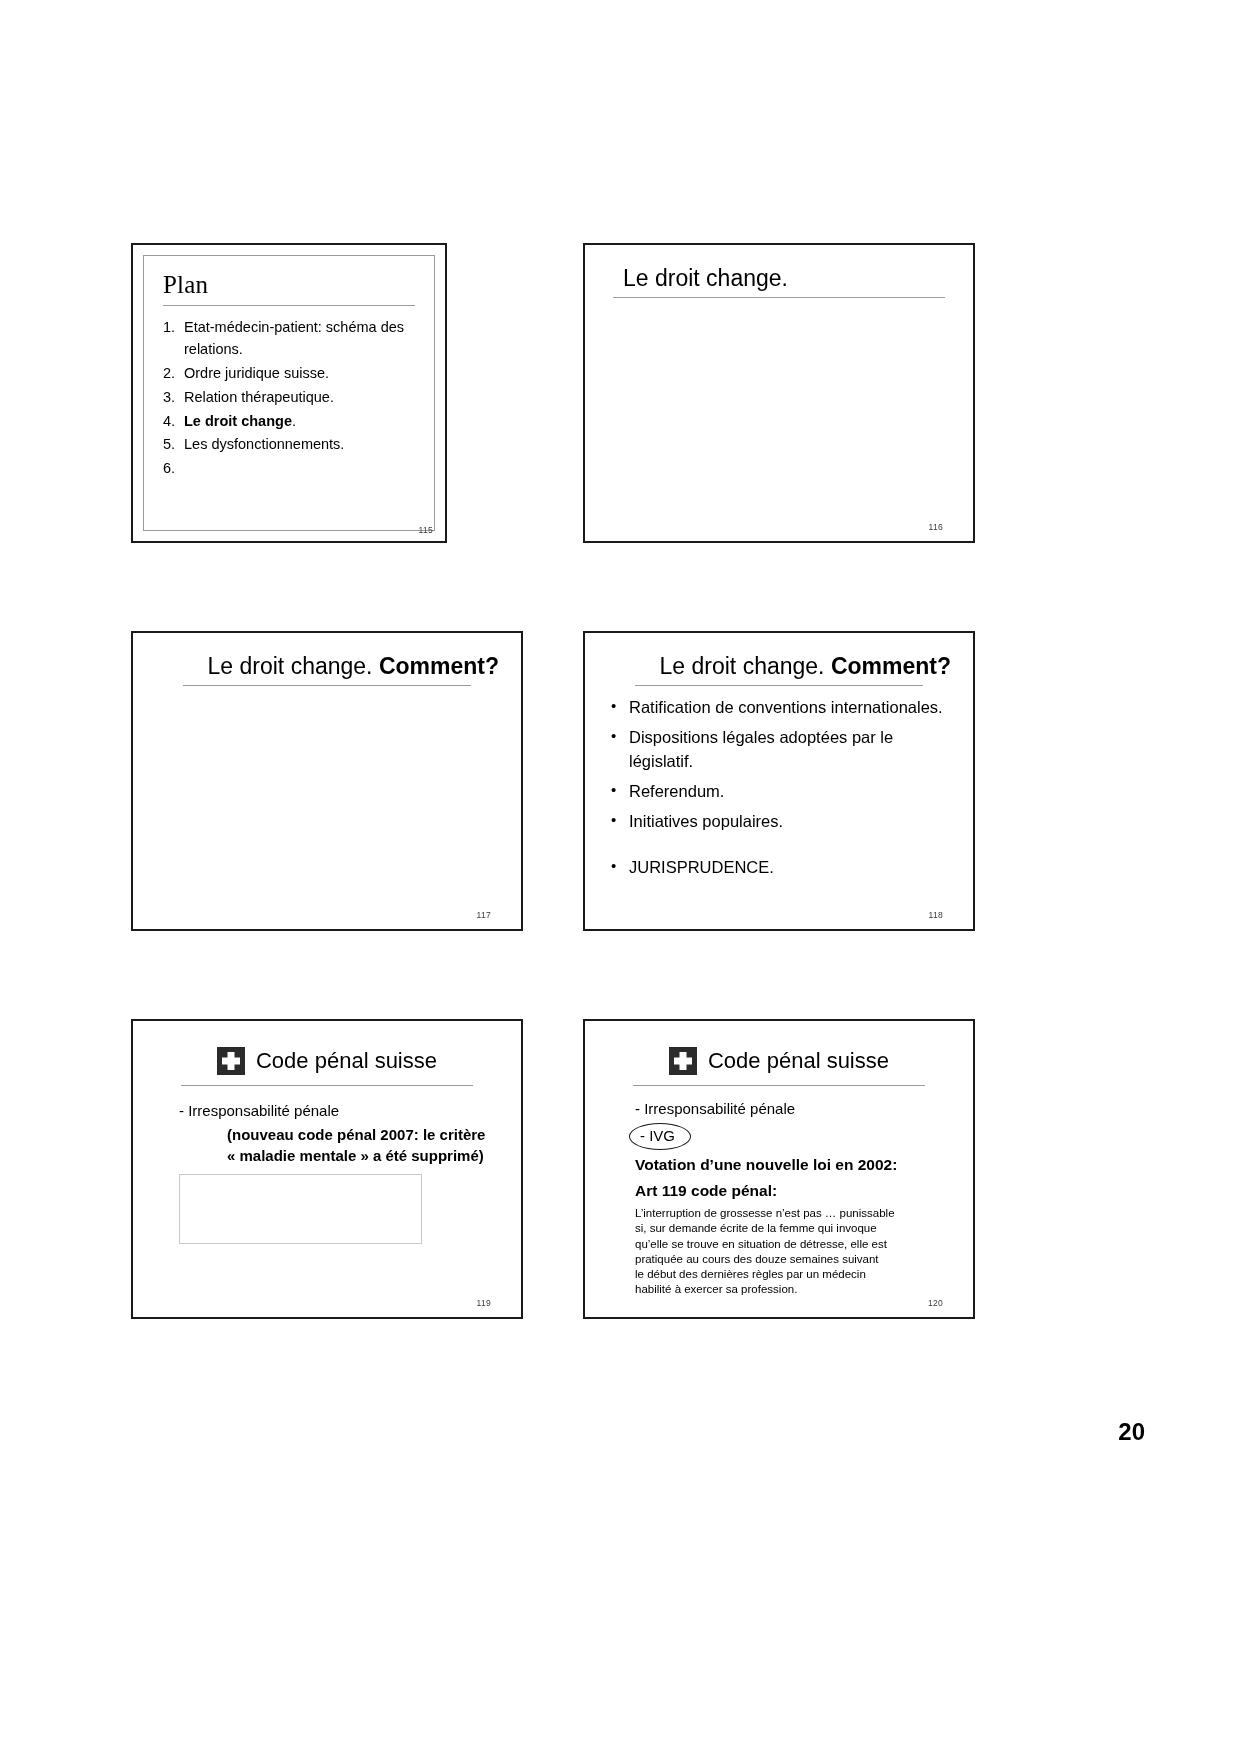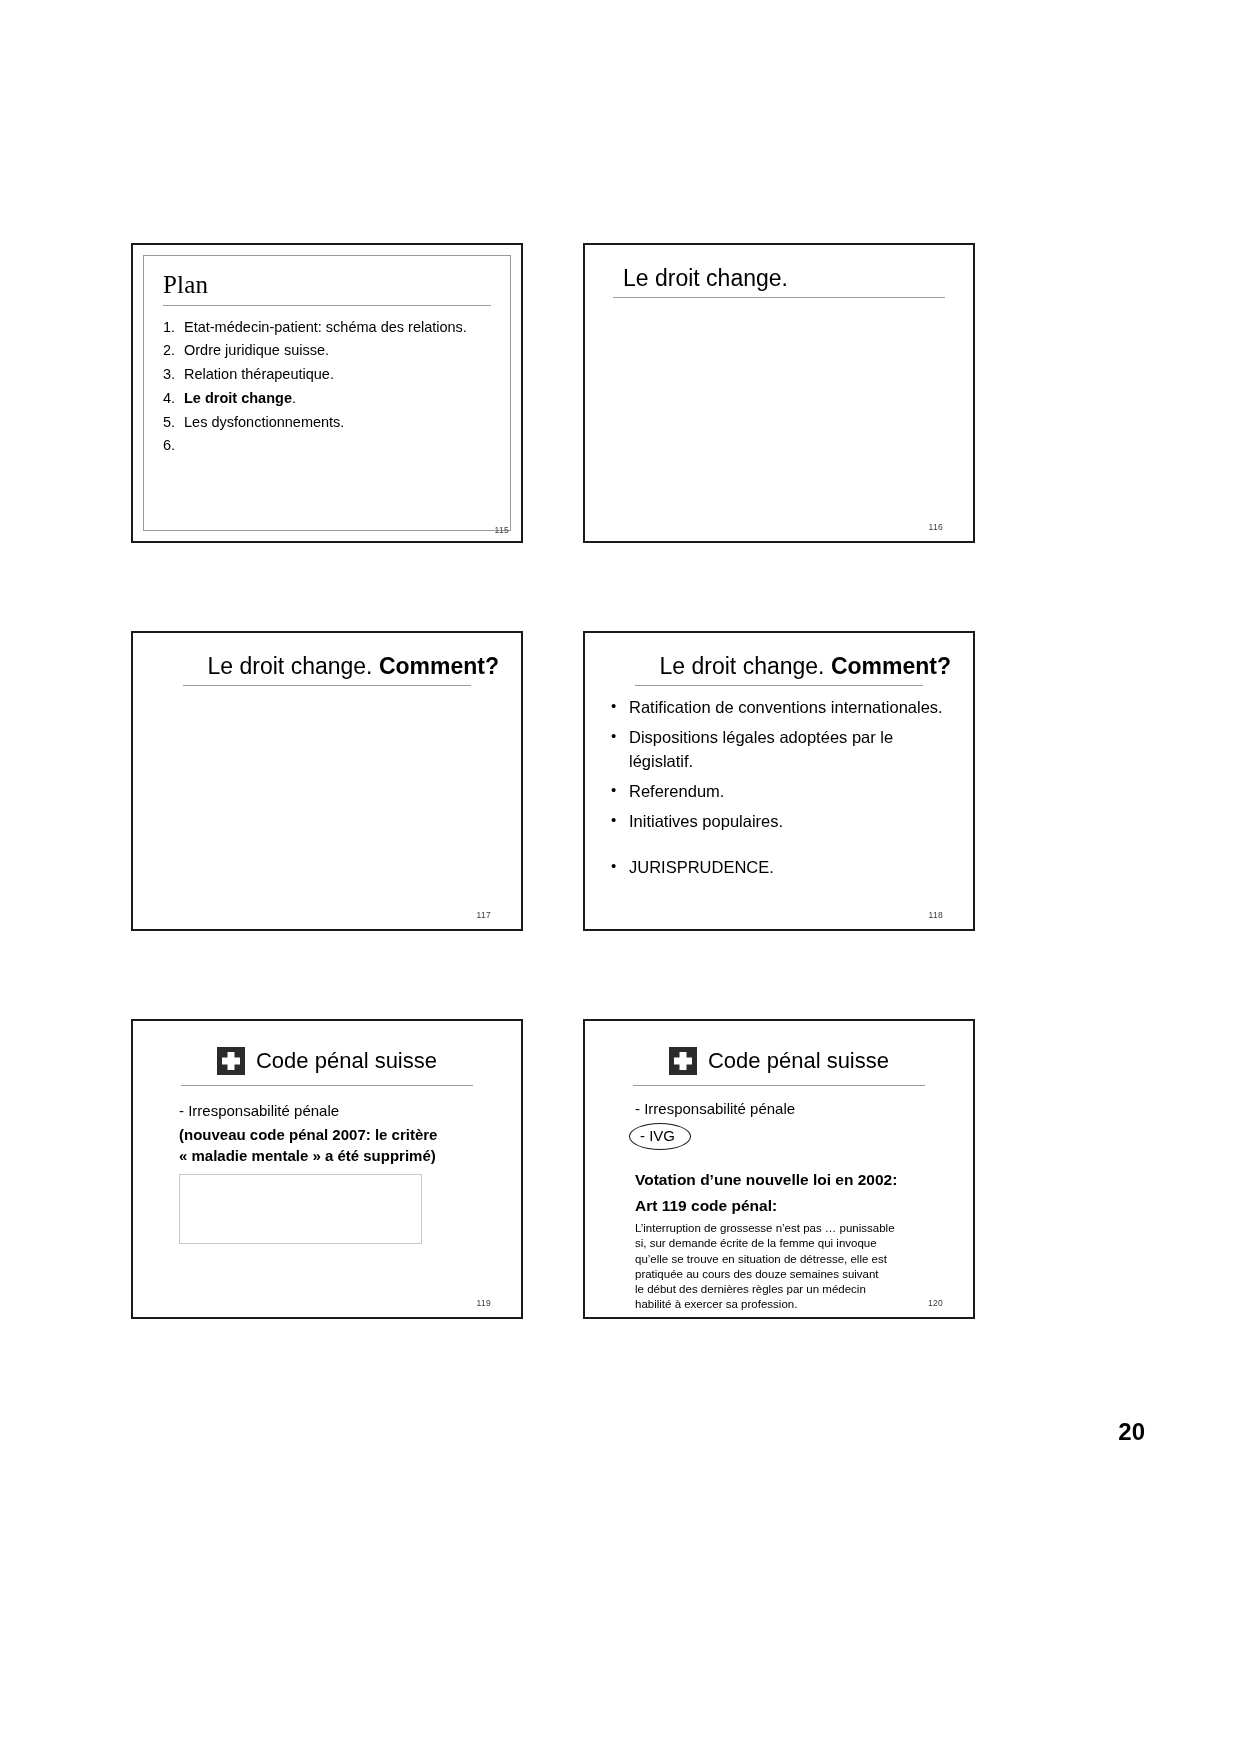--- a/index.html
+++ b/index.html
@@ -21,21 +21,21 @@
     inset: 0;
   }
 
   
   .slide {
     position: absolute;
     background: #ffffff;
     border: 2px solid #1a1a1a;
     box-sizing: border-box;
   }
-  .slide.s1 { left: 131px;  top: 243px;  width: 392px; height: 300px; }
+  .slide.s1 { left: 131px;  top: 243px;  width: 316px; height: 300px; }
   .slide.s2 { left: 583px;  top: 243px;  width: 392px; height: 300px; }
   .slide.s3 { left: 131px;  top: 631px;  width: 392px; height: 300px; }
   .slide.s4 { left: 583px;  top: 631px;  width: 392px; height: 300px; }
   .slide.s5 { left: 131px;  top: 1019px; width: 392px; height: 300px; }
   .slide.s6 { left: 583px;  top: 1019px; width: 392px; height: 300px; }
 
   
   .inner-frame {
     position: absolute;
     left: 10px;
@@ -169,35 +169,36 @@
     margin-top: 14px;
     padding-left: 24px;
     font-size: 15px;
     line-height: 1.45;
   }
   .penal-line { margin-bottom: 2px; }
   .penal-bold {
     font-weight: bold;
     font-size: 15px;
     line-height: 1.42;
+    margin-left: 48px;
   }
   .blank-box {
     margin-top: 8px;
     width: 243px;
     height: 70px;
     border: 1px solid #c8c8c8;
     box-sizing: border-box;
   }
 
   
   .ivg-wrap {
     position: relative;
     display: inline-block;
     padding: 2px 16px 3px 11px;
-    margin: 1px 0 15px -6px;
+    margin: 1px 0 0 -6px;
   }
   .ivg-wrap .ellipse {
     position: absolute;
     inset: 0;
     border: 1.4px solid #1a1a1a;
     border-radius: 50%;
     pointer-events: none;
   }
   .ivg-wrap .ivg-text { position: relative; font-size: 15px; }
 

